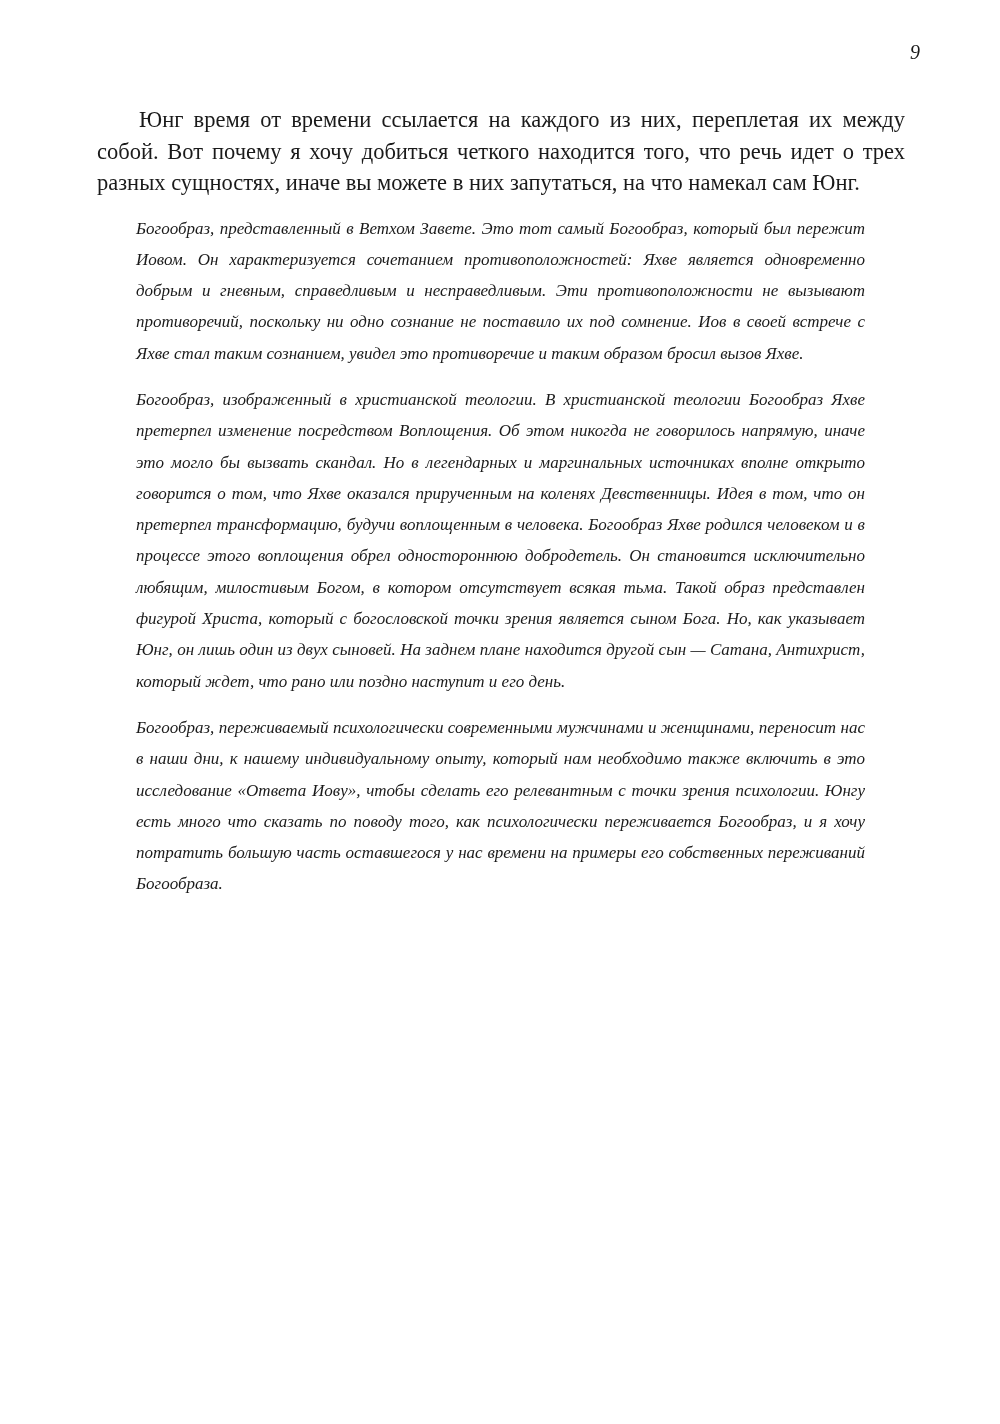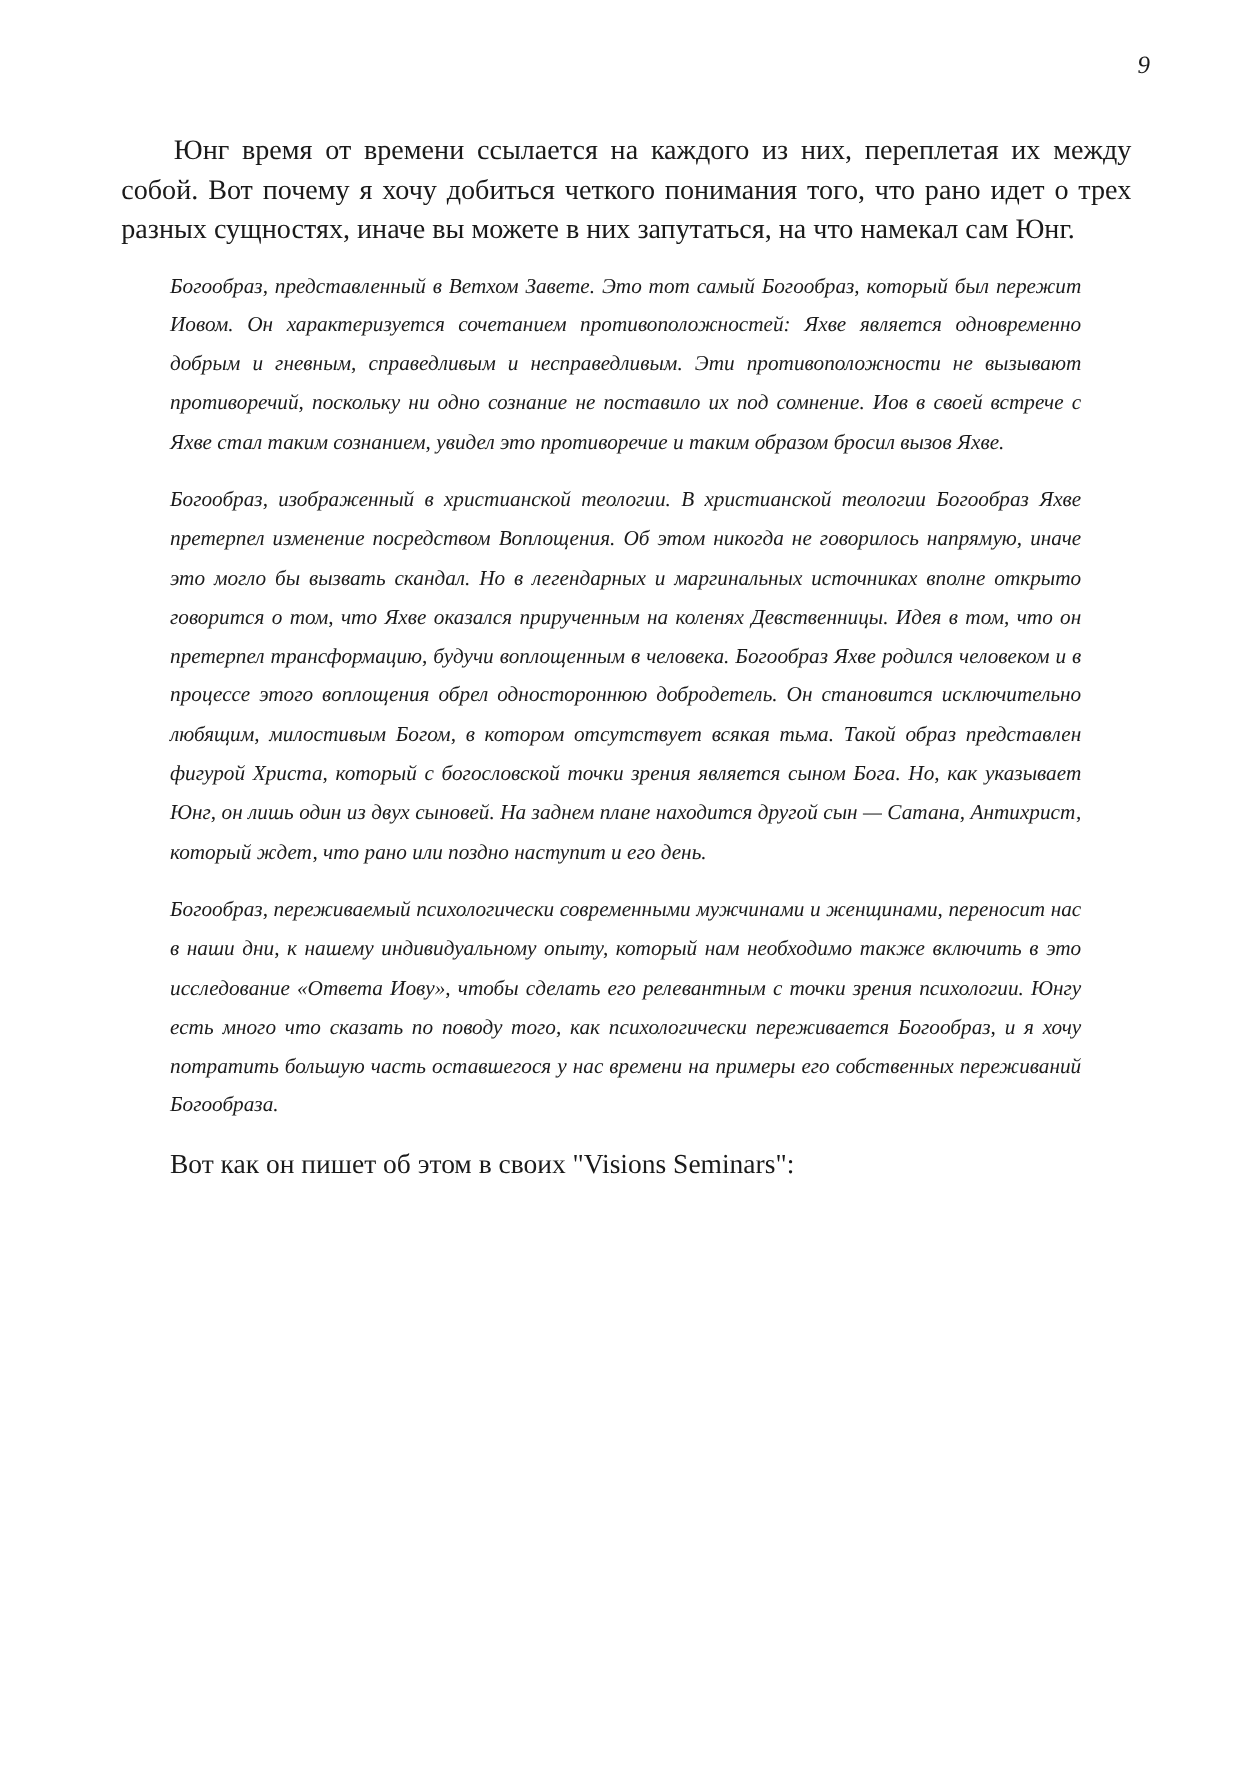--- a/index.html
+++ b/index.html
@@ -74,26 +74,25 @@
 </style>
 </head>
 <body>
 
 <div class="page">
 
   <div class="folio">9</div>
 
   <div class="content">
 
-    <p class="body-para">Юнг время от времени ссылается на каждого из них, переплетая их между собой. Вот почему я хочу добиться четкого понимания того, что рано идет о трех разных сущностях, иначе вы можете в них запутаться, на что намекал сам Юнг.</p>
+    <p class="body-para">Юнг время от времени ссылается на каждого из них, переплетая их между собой. Вот почему я хочу добиться четкого находится того, что речь идет о трех разных сущностях, иначе вы можете в них запутаться, на что намекал сам Юнг.</p>
 
     <p class="quote">Богообраз, представленный в Ветхом Завете. Это тот самый Богообраз, который был пережит Иовом. Он характеризуется сочетанием противоположностей: Яхве является одновременно добрым и гневным, справедливым и несправедливым. Эти противоположности не вызывают противоречий, поскольку ни одно сознание не поставило их под сомнение. Иов в своей встрече с Яхве стал таким сознанием, увидел это противоречие и таким образом бросил вызов Яхве.</p>
 
     <p class="quote">Богообраз, изображенный в христианской теологии. В христианской теологии Богообраз Яхве претерпел изменение посредством Воплощения. Об этом никогда не говорилось напрямую, иначе это могло бы вызвать скандал. Но в легендарных и маргинальных источниках вполне открыто говорится о том, что Яхве оказался прирученным на коленях Девственницы. Идея в том, что он претерпел трансформацию, будучи воплощенным в человека. Богообраз Яхве родился человеком и в процессе этого воплощения обрел одностороннюю добродетель. Он становится исключительно любящим, милостивым Богом, в котором отсутствует всякая тьма. Такой образ представлен фигурой Христа, который с богословской точки зрения является сыном Бога. Но, как указывает Юнг, он лишь один из двух сыновей. На заднем плане находится другой сын — Сатана, Антихрист, который ждет, что рано или поздно наступит и его день.</p>
 
     <p class="quote">Богообраз, переживаемый психологически современными мужчинами и женщинами, переносит нас в наши дни, к нашему индивидуальному опыту, который нам необходимо также включить в это исследование «Ответа Иову», чтобы сделать его релевантным с точки зрения психологии. Юнгу есть много что сказать по поводу того, как психологически переживается Богообраз, и я хочу потратить большую часть оставшегося у нас времени на примеры его собственных переживаний Богообраза.</p>
 
-    <p class="quote-upright">Вот как он пишет об этом в своих "Visions Seminars":</p>
 
 
   </div>
 
 </div>
 
 </body></html>

